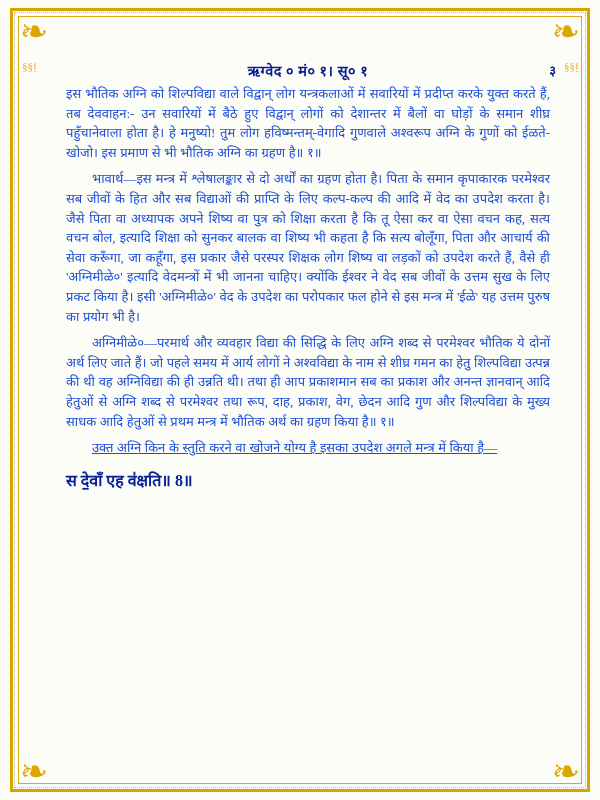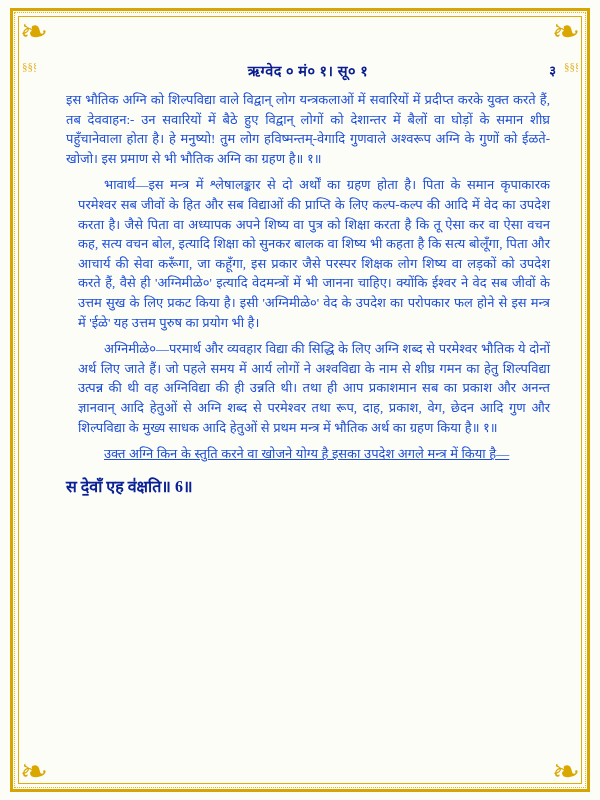--- a/index.html
+++ b/index.html
@@ -91,21 +91,21 @@
     right: 50px;
     bottom: 40px;
     color: #0a1d8f;
   }
 
   .header-row {
     display: flex;
     align-items: flex-end;
     justify-content: center;
     position: relative;
-    margin-bottom: 10px;
+    margin-bottom: 4px;
   }
   .running-head {
     font-size: 14.5px;
     font-weight: bold;
     letter-spacing: 0.5px;
     color: #0a1d8f;
   }
   .page-number {
     position: absolute;
     right: -6px;
@@ -119,21 +119,20 @@
     margin: 0 0 7px 0;
     font-size: 13px;
     line-height: 19.6px;
     text-align: justify;
     text-justify: inter-word;
     color: #1d4ed8;
     word-spacing: 0.3px;
   }
   .body-text p.indent {
     text-indent: 26px;
-    margin-left: 12px;
   }
   .verse {
     margin: 10px 0 6px 0;
     font-size: 16px;
     font-weight: bold;
     line-height: 26px;
     color: #0a2196;
   }
   .verse .line {
     display: block;
@@ -175,19 +174,19 @@
 
       <p>इस भौतिक अग्नि को शिल्पविद्या वाले विद्वान् लोग यन्त्रकलाओं में सवारियों में प्रदीप्त करके युक्त करते हैं, तब देववाहन:- उन सवारियों में बैठे हुए विद्वान् लोगों को देशान्तर में बैलों वा घोड़ों के समान शीघ्र पहुँचानेवाला होता है। हे मनुष्यो! तुम लोग हविष्मन्तम्-वेगादि गुणवाले अश्वरूप अग्नि के गुणों को ईळते-खोजो। इस प्रमाण से भी भौतिक अग्नि का ग्रहण है॥ १॥</p>
 
       <p class="indent">भावार्थ—इस मन्त्र में श्लेषालङ्कार से दो अर्थों का ग्रहण होता है। पिता के समान कृपाकारक परमेश्वर सब जीवों के हित और सब विद्याओं की प्राप्ति के लिए कल्प-कल्प की आदि में वेद का उपदेश करता है। जैसे पिता वा अध्यापक अपने शिष्य वा पुत्र को शिक्षा करता है कि तू ऐसा कर वा ऐसा वचन कह, सत्य वचन बोल, इत्यादि शिक्षा को सुनकर बालक वा शिष्य भी कहता है कि सत्य बोलूँगा, पिता और आचार्य की सेवा करूँगा, जा कहूँगा, इस प्रकार जैसे परस्पर शिक्षक लोग शिष्य वा लड़कों को उपदेश करते हैं, वैसे ही 'अग्निमीळे०' इत्यादि वेदमन्त्रों में भी जानना चाहिए। क्योंकि ईश्वर ने वेद सब जीवों के उत्तम सुख के लिए प्रकट किया है। इसी 'अग्निमीळे०' वेद के उपदेश का परोपकार फल होने से इस मन्त्र में 'ईळे' यह उत्तम पुरुष का प्रयोग भी है।</p>
 
       <p class="indent">अग्निमीळे०—परमार्थ और व्यवहार विद्या की सिद्धि के लिए अग्नि शब्द से परमेश्वर भौतिक ये दोनों अर्थ लिए जाते हैं। जो पहले समय में आर्य लोगों ने अश्वविद्या के नाम से शीघ्र गमन का हेतु शिल्पविद्या उत्पन्न की थी वह अग्निविद्या की ही उन्नति थी। तथा ही आप प्रकाशमान सब का प्रकाश और अनन्त ज्ञानवान् आदि हेतुओं से अग्नि शब्द से परमेश्वर तथा रूप, दाह, प्रकाश, वेग, छेदन आदि गुण और शिल्पविद्या के मुख्य साधक आदि हेतुओं से प्रथम मन्त्र में भौतिक अर्थ का ग्रहण किया है॥ १॥</p>
 
       <p class="indent tight">उक्त अग्नि किन के स्तुति करने वा खोजने योग्य है इसका उपदेश अगले मन्त्र में किया है—</p>
 
       <div class="verse">
-        <span class="line">स दे॒वाँ एह व॑क्षति॥ 6॥</span>
+        <span class="line">स दे॒वाँ एह व॑क्षति॥ 8॥</span>
       </div>
 
 
     </div>
   </div>
 </div>
 
 </body></html>

